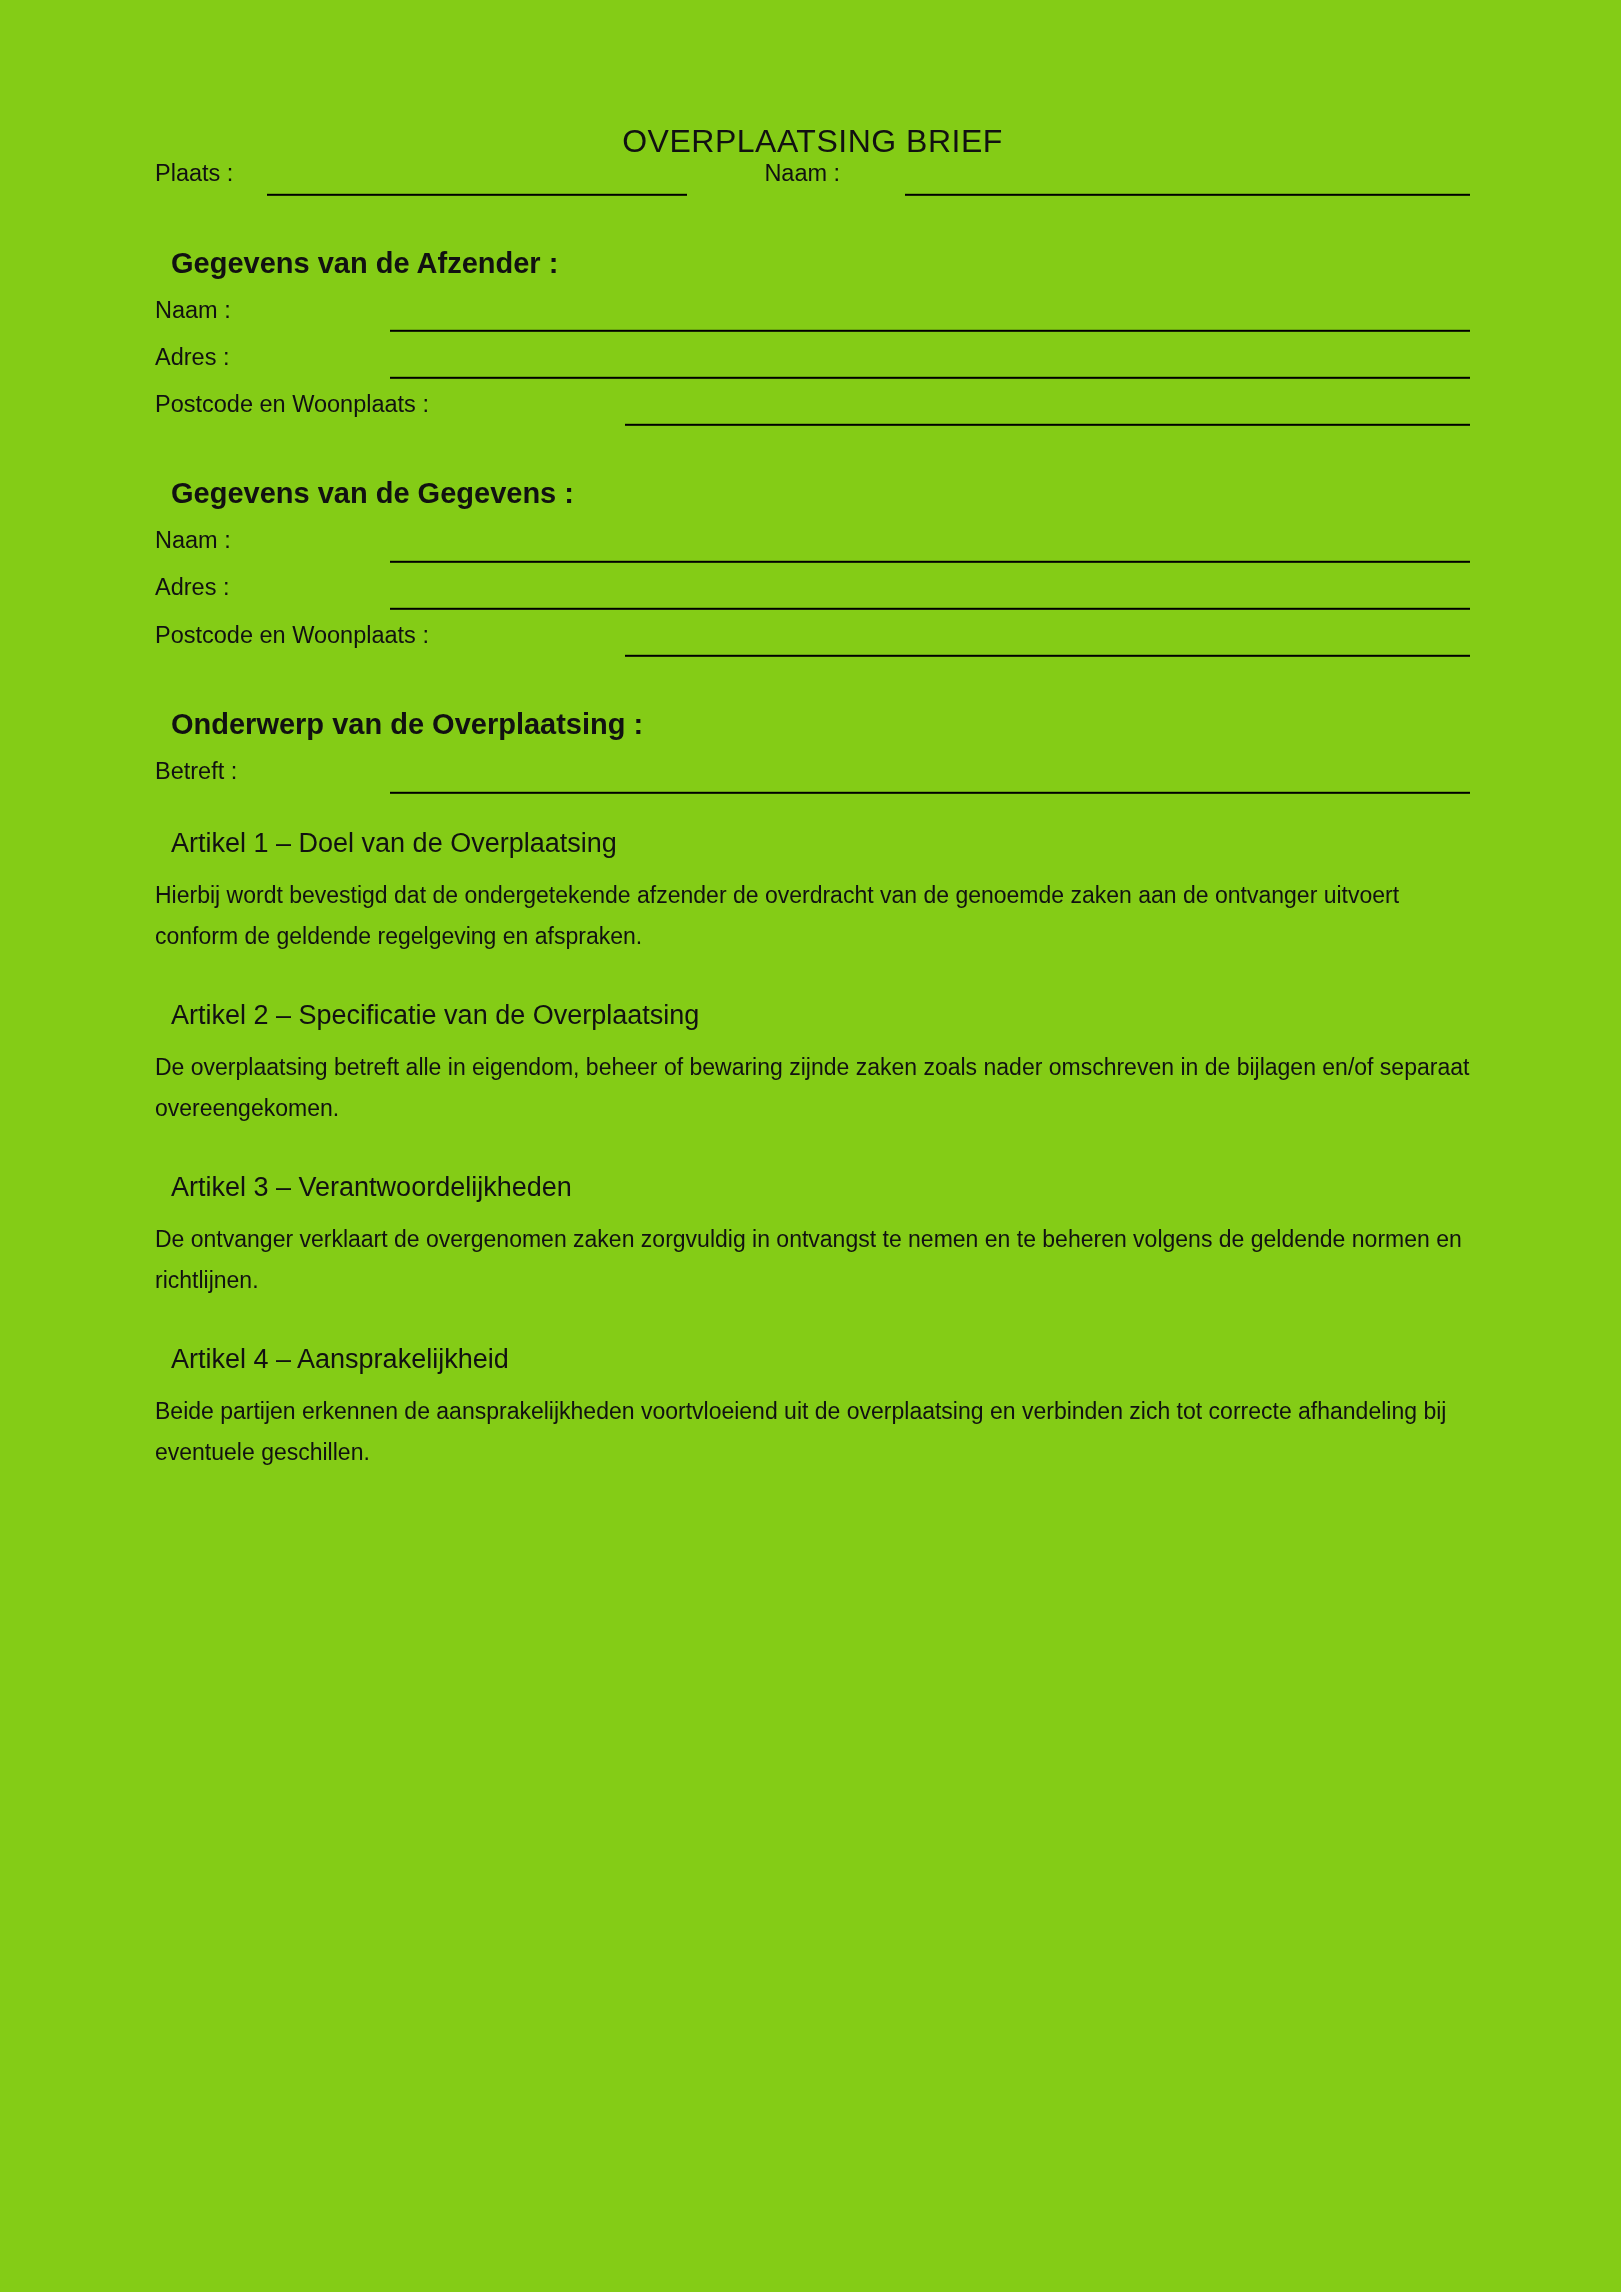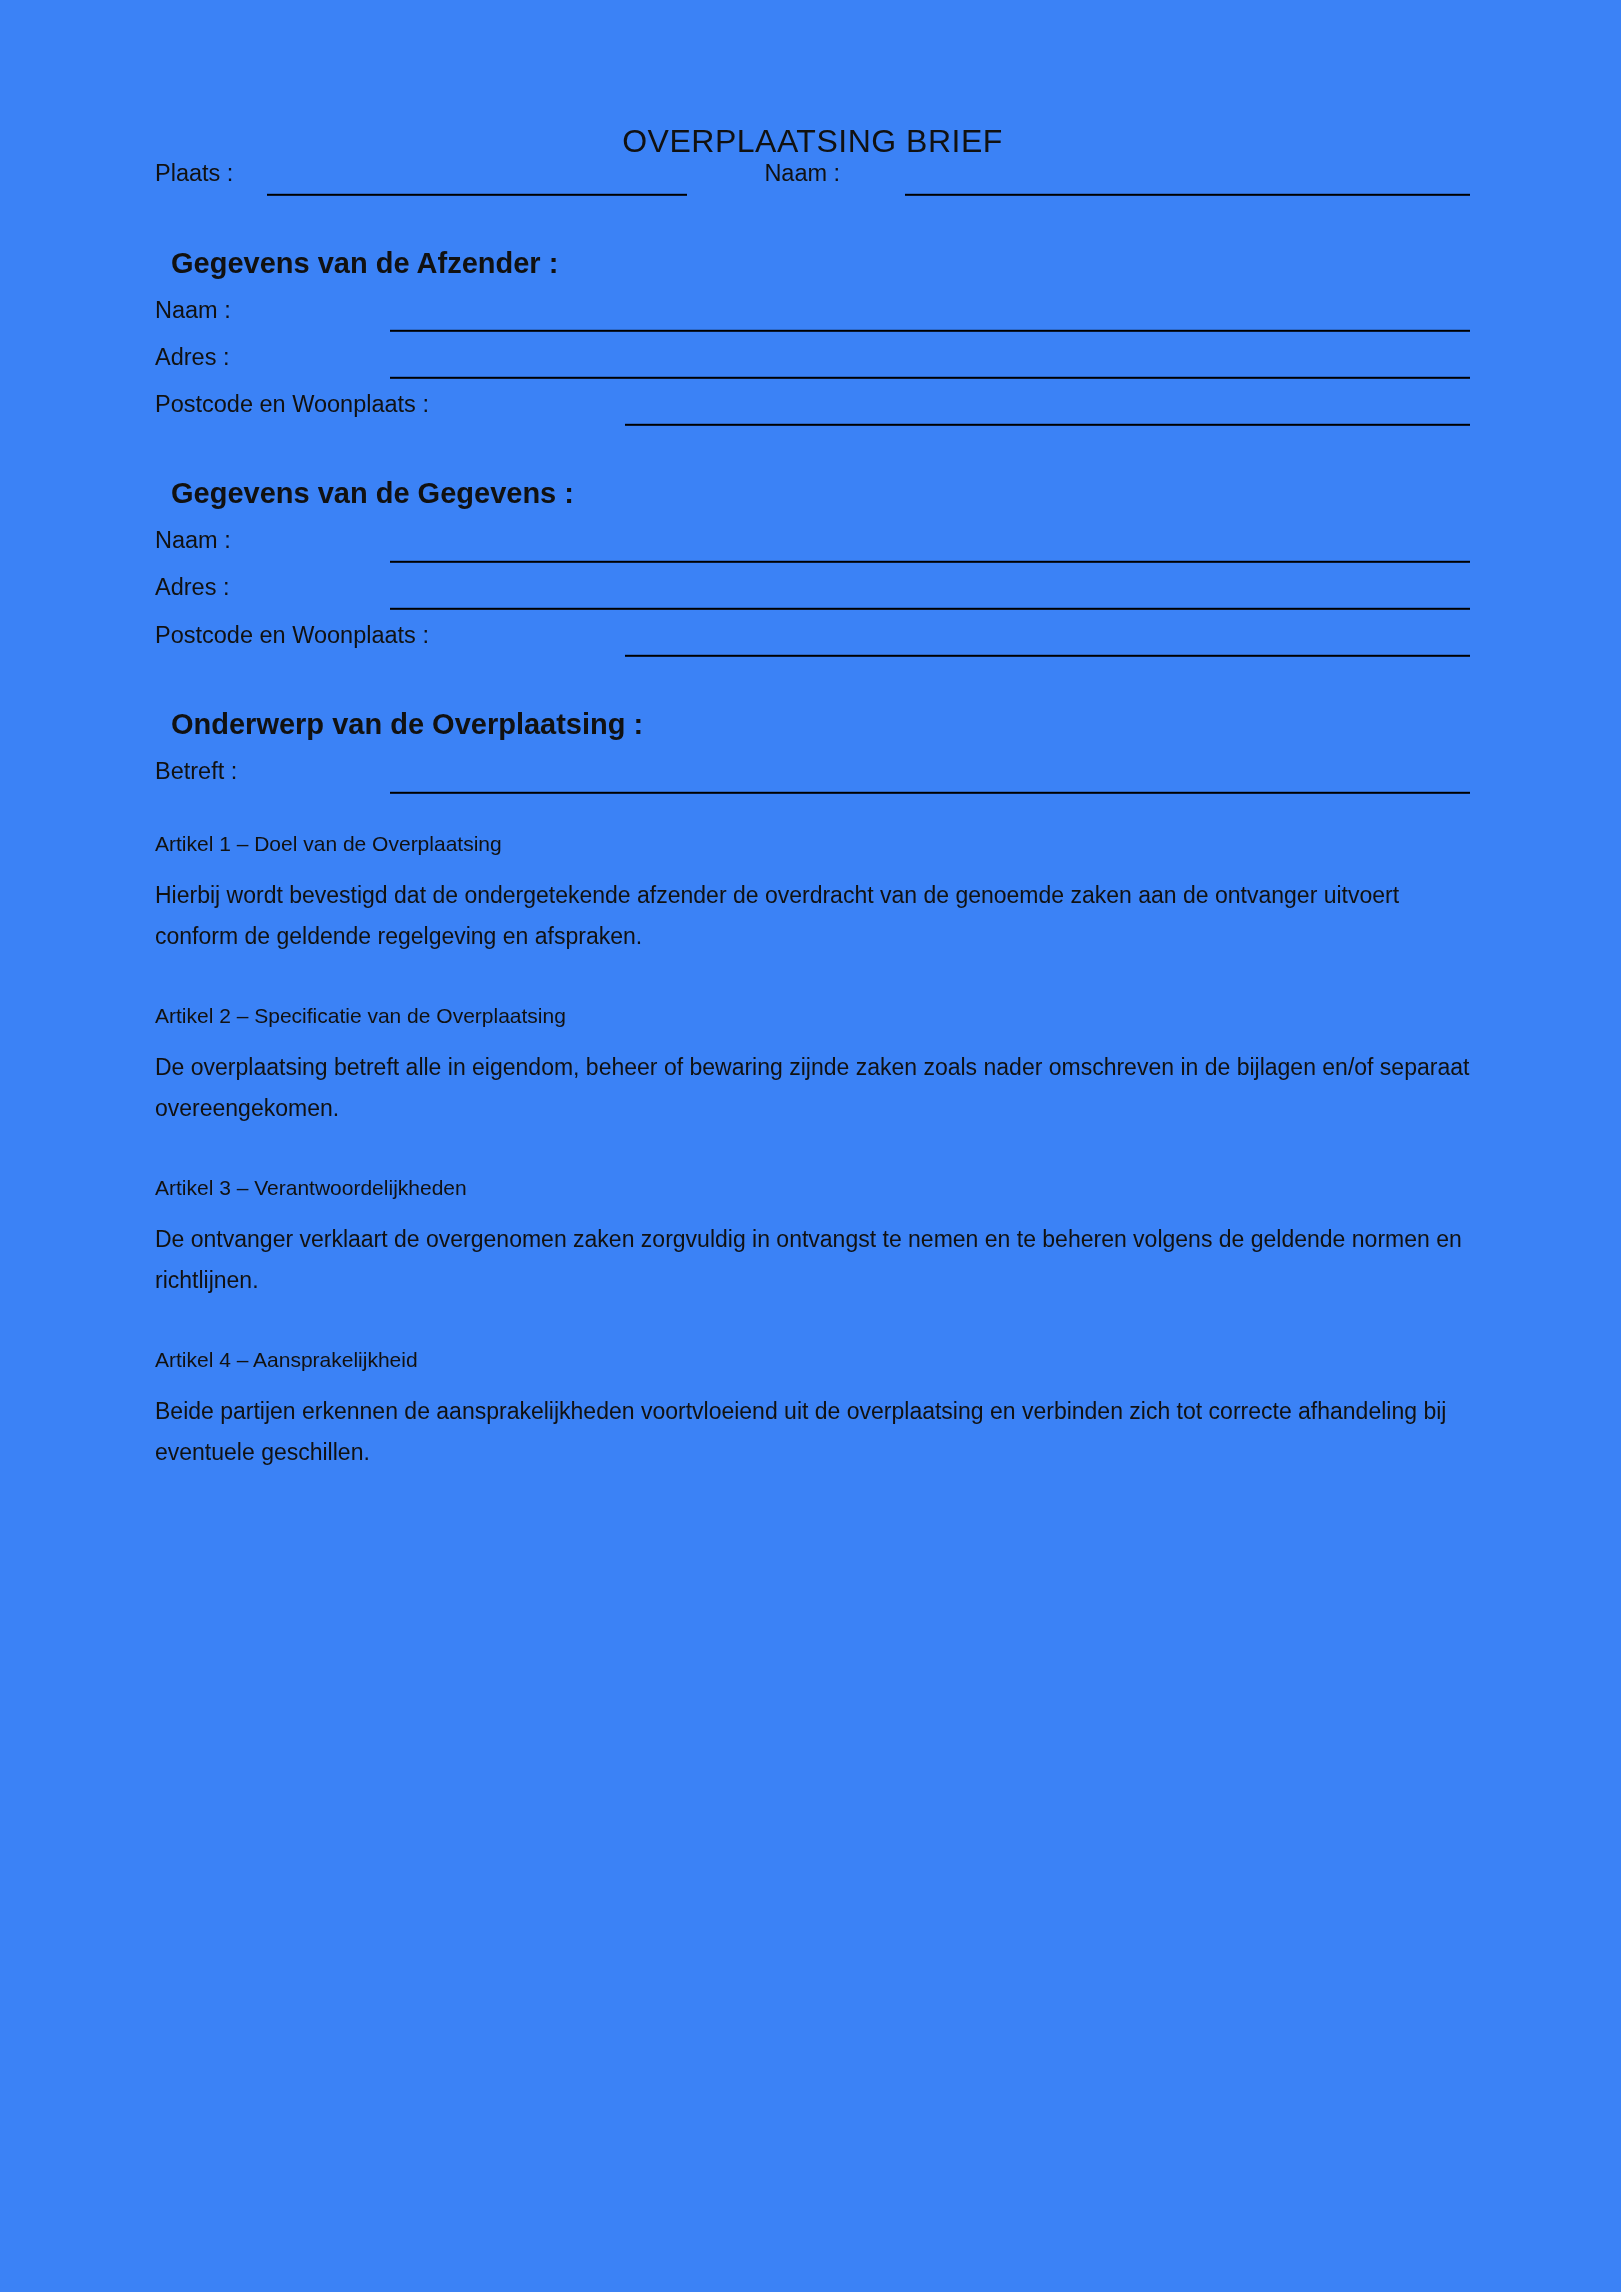--- a/index.html
+++ b/index.html
@@ -1,21 +1,21 @@
 <!DOCTYPE html>
 <html><head>
 <meta charset="utf-8">
 <style>
   * { box-sizing: border-box; }
   html, body { margin: 0; padding: 0; background: #888; }
   .page {
     width: 1621px;
     height: 2293px;
     margin: 0 auto;
-    background: #3b82f6;
+    background: #84cc16;
     font-family: "Liberation Sans", sans-serif;
     color: #111111;
     overflow: hidden;
   }
   .content {
     padding: 0 151px 0 155px;
   }
   .doc-title {
     margin: 0;
     padding-top: 123px;
@@ -51,22 +51,22 @@
   }
   .field-row { margin-top: 20.6px; }
   .field-label { flex-shrink: 0; white-space: nowrap; }
   .label-w240 { width: 235px; }
   .label-w480 { width: 470px; }
   .field-line { flex: 1; }
   
   .articles { margin-top: 19.6px; }
   .article { margin-top: 45px; }
   .article-heading {
-    margin: 0;
-    font-size: 21px;
+    margin: 16px;
+    font-size: 27px;
     font-weight: 400;
     line-height: 27.4px;
   }
   .article-body {
     margin: 17.6px 0 0 0;
     font-size: 23px;
     line-height: 41px;
   }
 </style>
 </head>

